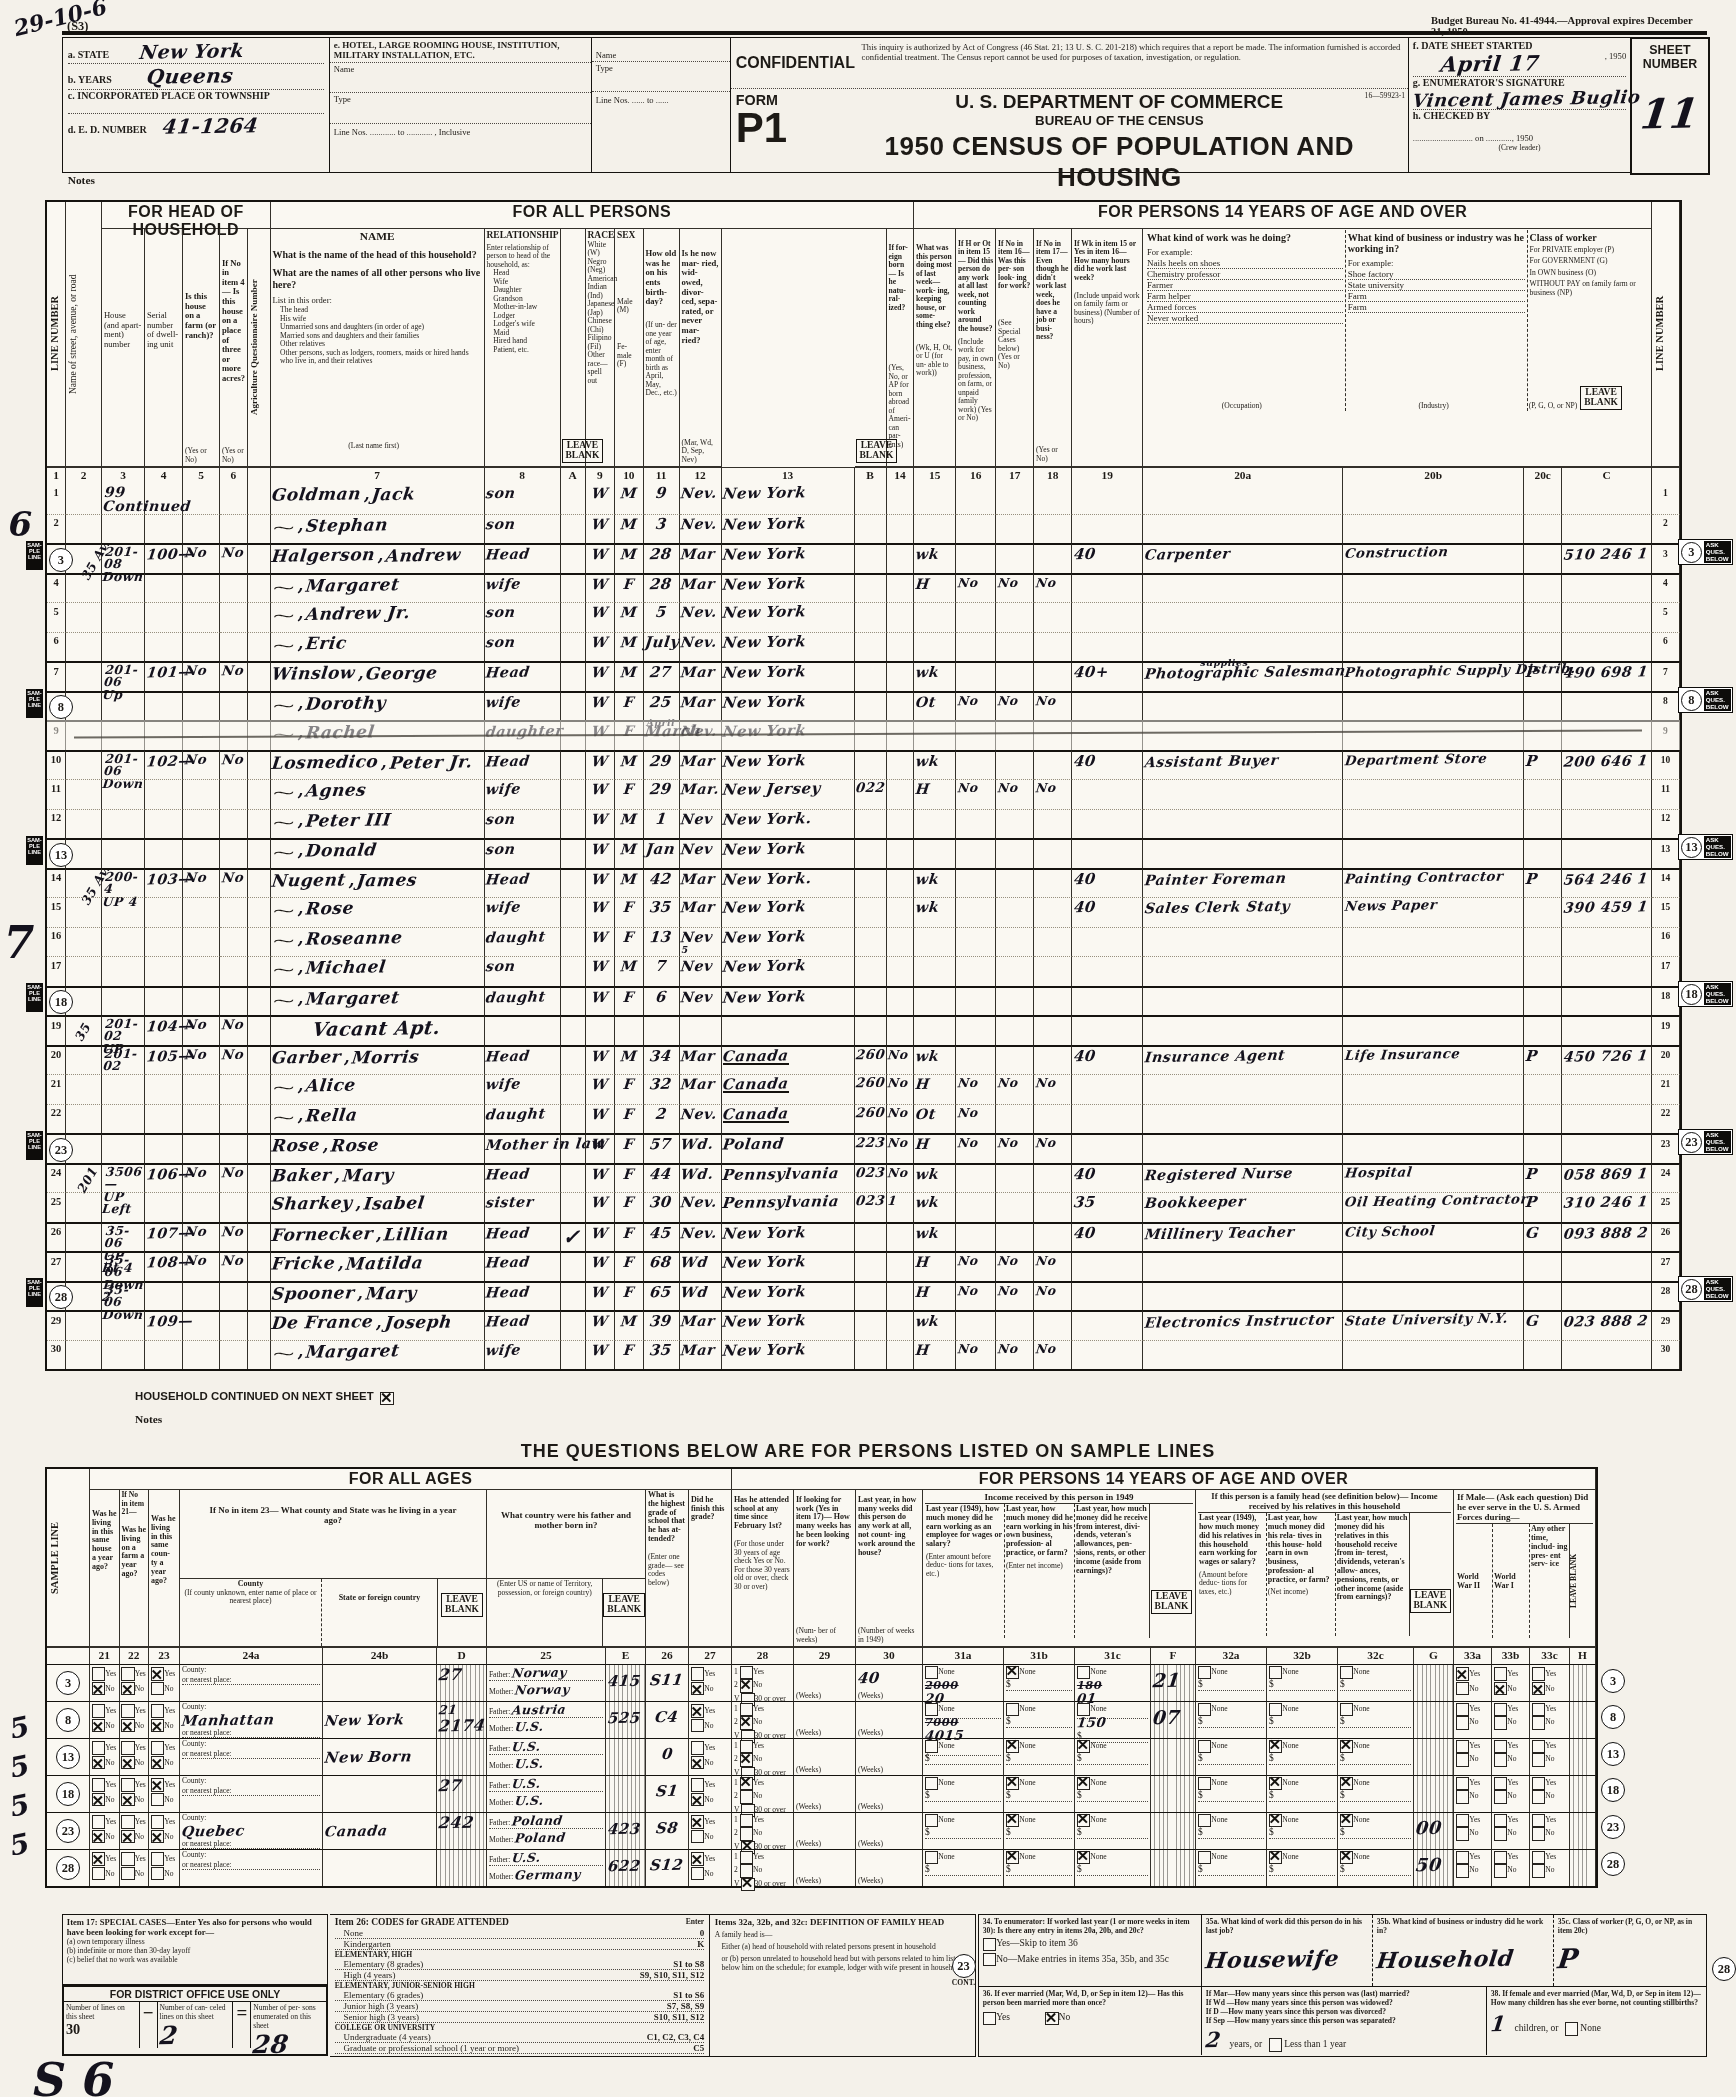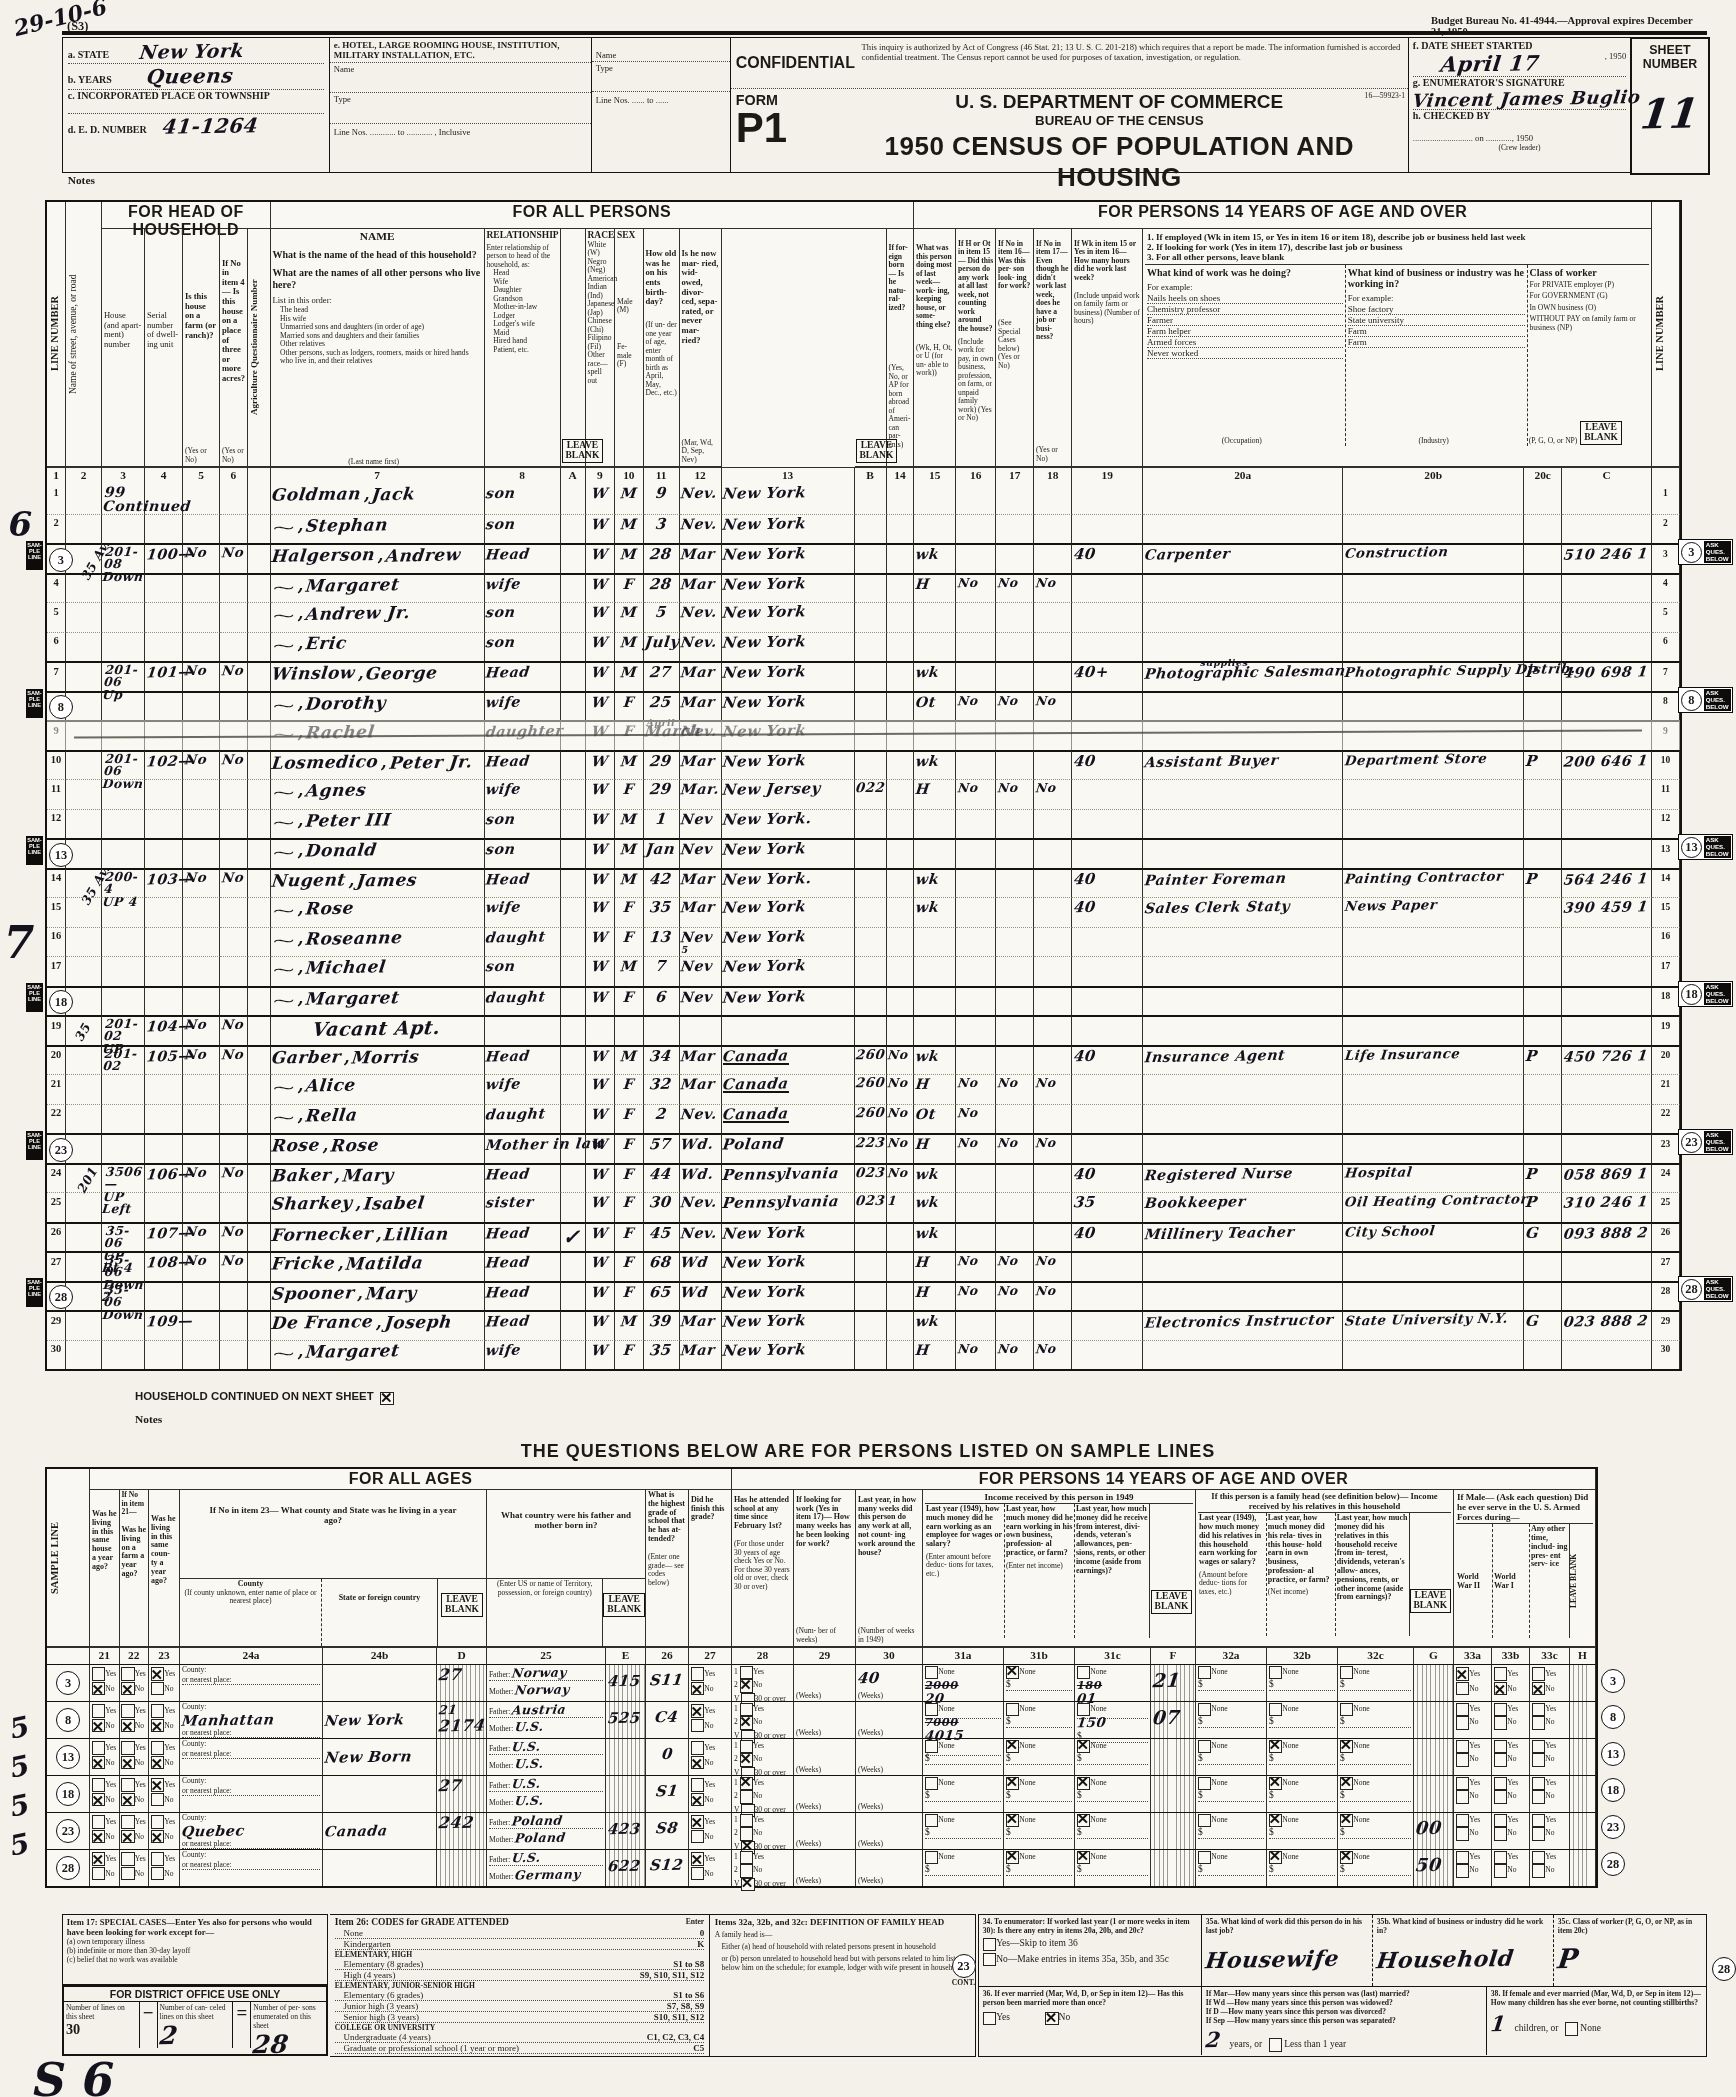--- a/index.html
+++ b/index.html
@@ -175,21 +175,21 @@
         <div class="ctr b" style="font-size:11.4px;">NAME</div>
         <div class="qtext" style="margin-top:6.7px;">What is the name of the head of this household?</div>
         <div class="qtext" style="margin-top:6.7px;">What are the names of all other persons who live here?</div>
         <div class="small" style="margin-top:6.7px;">List in this order:</div>
         <div class="tiny" style="margin-left:7.6px;">The head</div>
         <div class="tiny" style="margin-left:7.6px;">His wife</div>
         <div class="tiny" style="margin-left:7.6px;">Unmarried sons and daughters (in order of age)</div>
         <div class="tiny" style="margin-left:7.6px;">Married sons and daughters and their families</div>
         <div class="tiny" style="margin-left:7.6px;">Other relatives</div>
         <div class="tiny" style="margin-left:7.6px;">Other persons, such as lodgers, roomers, maids or hired hands who live in, and their relatives</div>
-        <div class="tiny ctr abs" style="bottom:0;width:95%;">(Last name first)</div>
+        <div class="tiny ctr abs" style="bottom:16px;width:95%;">(Last name first)</div>
       </div>
       <div class="c hd " style="grid-area: 2 / 9;">
         <div class="b" style="font-size:9.5px;">RELATIONSHIP</div>
         <div class="tiny" style="margin-top:2.9px;">Enter relationship of person to head of the household, as:</div>
         <div class="tiny" style="margin-left:6.7px;">Head</div>
         <div class="tiny" style="margin-left:6.7px;">Wife</div>
         <div class="tiny" style="margin-left:6.7px;">Daughter</div>
         <div class="tiny" style="margin-left:6.7px;">Grandson</div>
         <div class="tiny" style="margin-left:6.7px;">Mother-in-law</div>
         <div class="tiny" style="margin-left:6.7px;">Lodger</div>
@@ -245,25 +245,20 @@
       </div>
       <div class="c hd " style="grid-area: 2 / 21;">
         <div class="tiny b" style="margin-top:9.5px;">If No in item 17— Even though he didn't work last week, does he have a job or busi- ness?</div>
         <div class="tiny abs" style="bottom:2.9px;">(Yes or No)</div>
       </div>
       <div class="c hd " style="grid-area: 2 / 22;">
         <div class="tiny b" style="margin-top:9.5px;">If Wk in item 15 or Yes in item 16— How many hours did he work last week?</div>
         <div class="tiny" style="margin-top:9.5px;">(Include unpaid work on family farm or business)  (Number of hours)</div>
       </div>
       <div class="c hd " style="grid-area: 2 / 23 / auto / span 4;">
-        <div style="border-bottom:1px solid #33302a;padding:1.9px;font-size:9px;font-weight:700;">
-          <div>1. If employed (Wk in item 15, or Yes in item 16 or item 18), describe job or business held last week</div>
-          <div>2. If looking for work (Yes in item 17), describe last job or business</div>
-          <div>3. For all other persons, leave blank</div>
-        </div>
         <div style="display:flex;height:181px;">
           <div style="width:196px;border-right:1px dashed #33302a;padding:1.9px;position:relative;">
             <div class="qtext">What kind of work was he doing?</div>
             <div class="small" style="margin-top:4.8px;">For example:</div>
             <div class="exline dotlead">
               <span>Nails heels on shoes</span>
             </div>
             <div class="exline dotlead">
               <span>Chemistry professor</span>
             </div>

